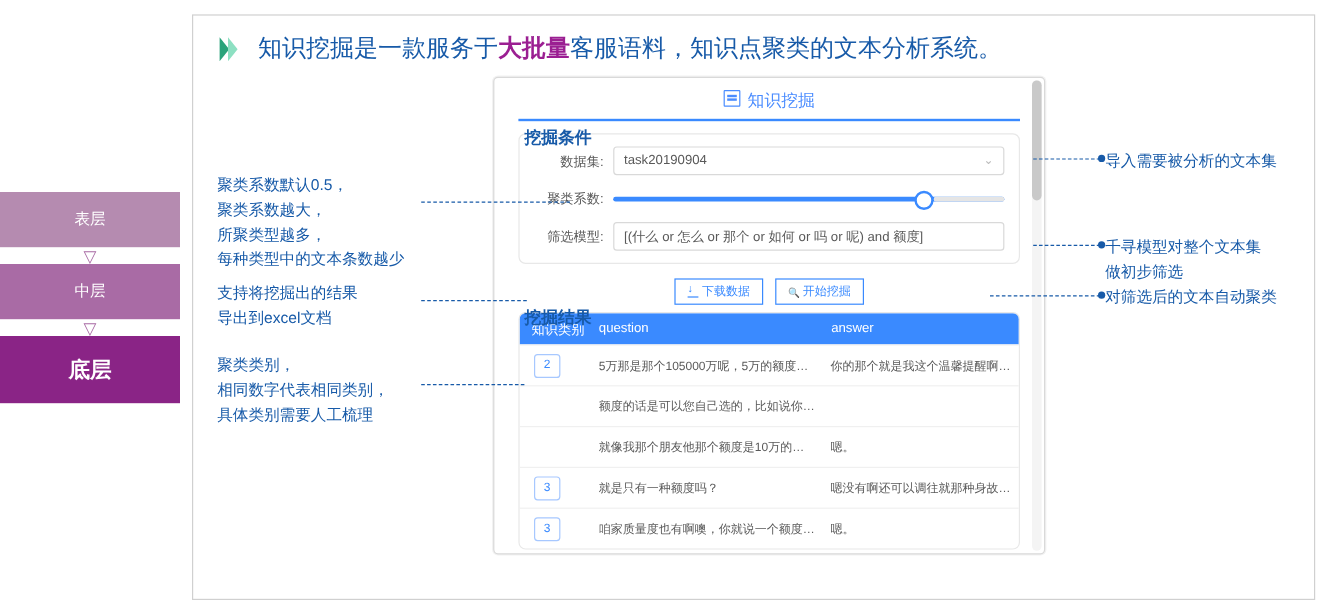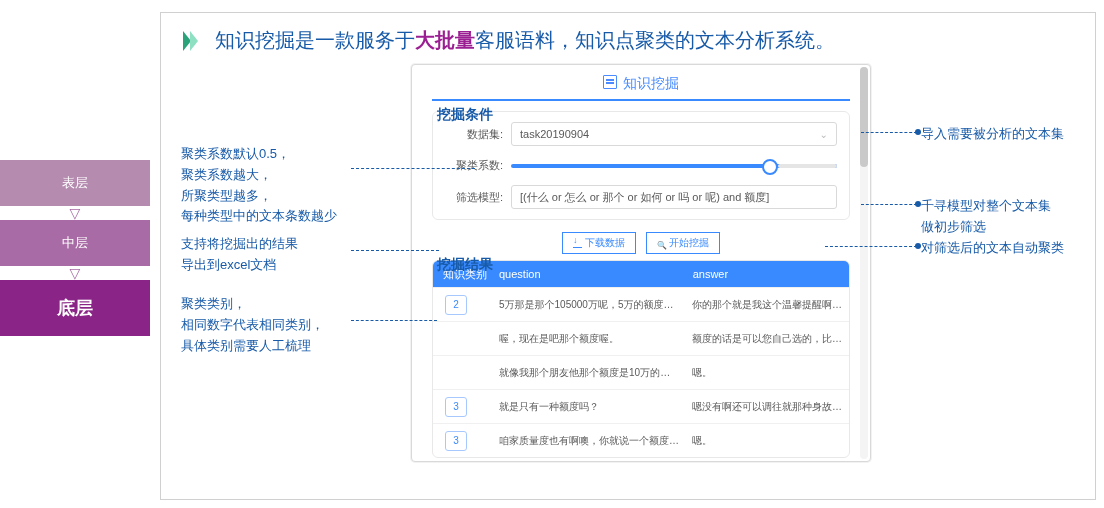--- a/index.html
+++ b/index.html
@@ -159,21 +159,20 @@
           <div class="th2">question</div>
           <div class="th3">answer</div>
         </div>
         <div class="trow">
           <div class="td1"><span class="tag">2</span></div>
           <div class="td2">5万那是那个105000万呢，5万的额度对…</div>
           <div class="td3">你的那个就是我这个温馨提醒啊，就是…</div>
         </div>
         <div class="trow">
           <div class="td1"></div>
-          <div class="td2">喔，现在是吧那个额度喔。</div>
           <div class="td3">额度的话是可以您自己选的，比如说你…</div>
         </div>
         <div class="trow">
           <div class="td1"></div>
           <div class="td2">就像我那个朋友他那个额度是10万的哺…</div>
           <div class="td3">嗯。</div>
         </div>
         <div class="trow">
           <div class="td1"><span class="tag">3</span></div>
           <div class="td2">就是只有一种额度吗？</div>

